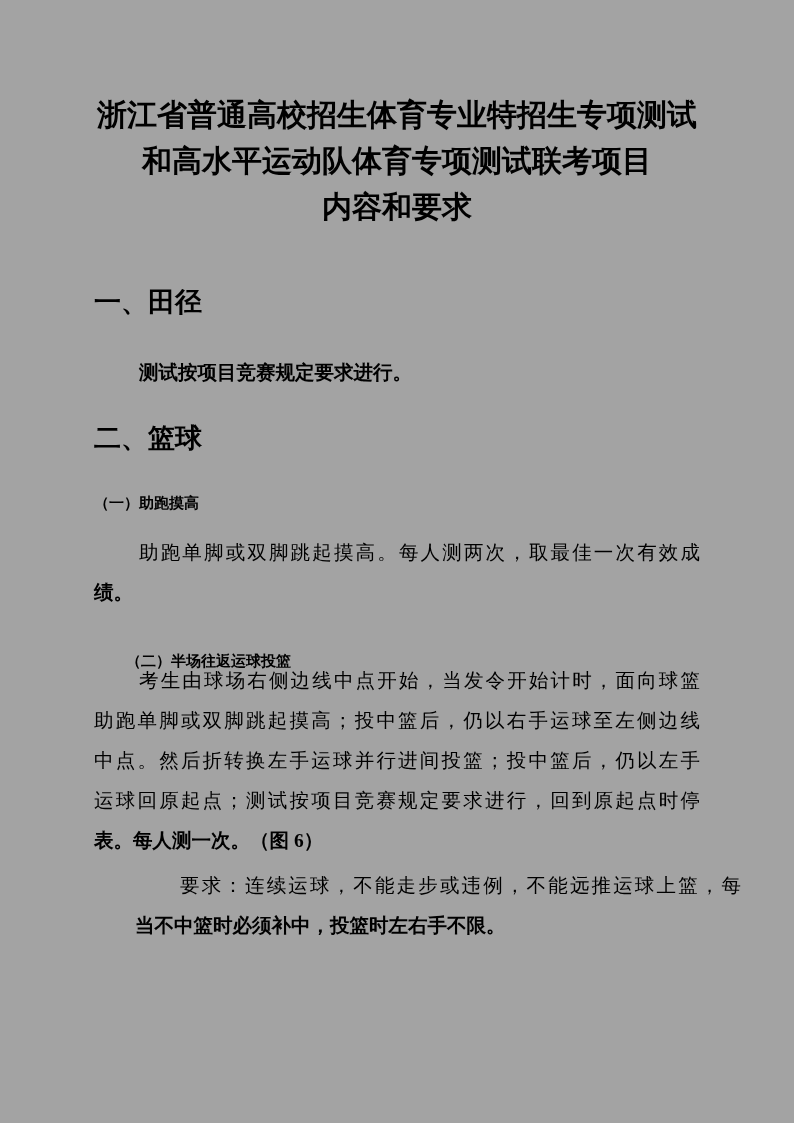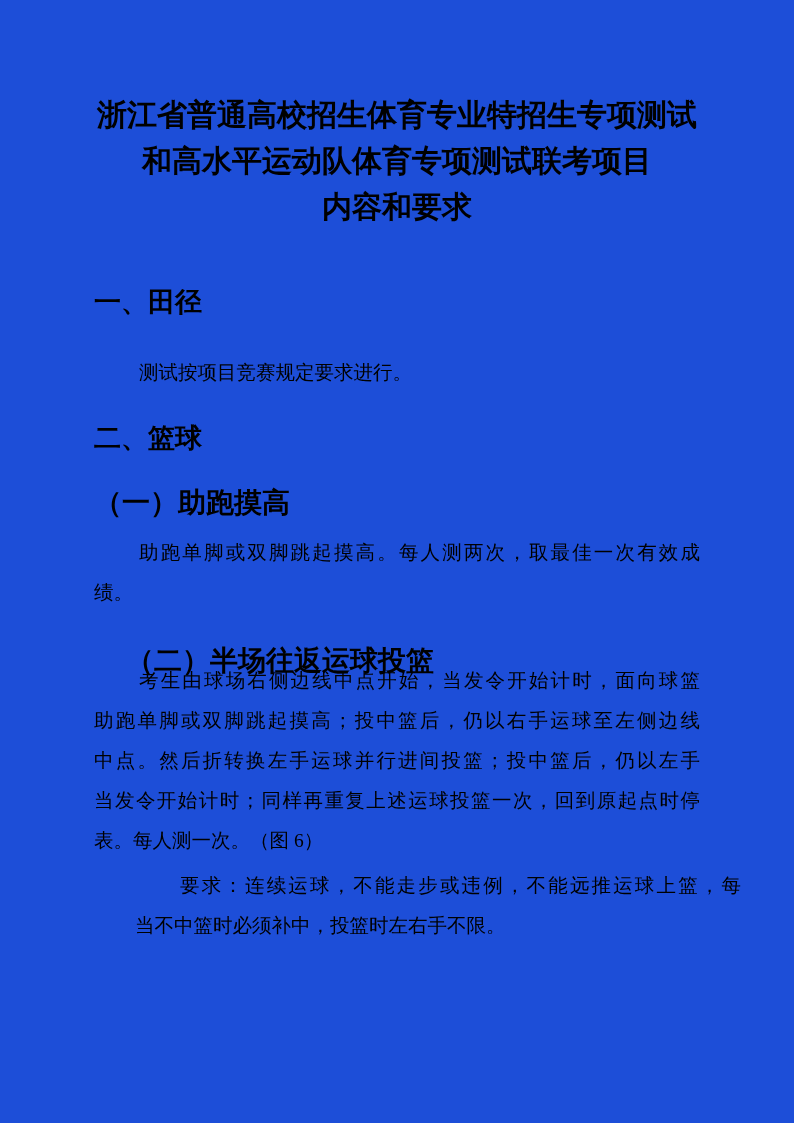--- a/index.html
+++ b/index.html
@@ -4,21 +4,21 @@
 <style>
   * { margin: 0; padding: 0; box-sizing: border-box; }
   html, body { background: #e8e8e8; }
   body { font-family: "Liberation Serif", serif; }
 
   .page {
     position: relative;
     width: 794px;
     height: 1123px;
     margin: 0 auto;
-    background: #1d4ed8;
+    background: #a3a3a3;
     color: #000000;
     overflow: hidden;
   }
 
   .abs {
     position: absolute;
     left: 94px;
     width: 606px;
   }
 
@@ -40,21 +40,21 @@
     font-size: 27px;
     line-height: 36px;
   }
   .h1-tianjing { top: 284px; }
   .h1-lanqiu   { top: 420px; }
 
   
   .h2 {
     font-family: "Liberation Serif", serif;
     font-weight: bold;
-    font-size: 28px;
+    font-size: 15px;
     line-height: 30px;
   }
   .h2-sub1 { top: 488px; }
   .h2-sub2 { top: 646px; margin-left: 32px; }
 
   
   .para {
     font-family: "Liberation Serif", serif;
     font-size: 19.5px;
     line-height: 40px;
@@ -67,20 +67,21 @@
   
   .line {
     display: block;
     text-align: justify;
     text-align-last: justify;
   }
   
   .line.short {
     text-align: left;
     text-align-last: left;
+    font-weight: bold;
   }
   
   .line.indent { padding-left: 45px; }
 </style>
 </head>
 <body>
 
 <div class="page">
 
   <div class="abs doc-title">
@@ -103,21 +104,21 @@
     <span class="line indent">助跑单脚或双脚跳起摸高。每人测两次，取最佳一次有效成</span>
     <span class="line short">绩。</span>
   </div>
 
   <div class="abs h2 h2-sub2">（二）半场往返运球投篮</div>
 
   <div class="abs para para-yunqiu">
     <span class="line indent">考生由球场右侧边线中点开始，当发令开始计时，面向球篮</span>
     <span class="line">助跑单脚或双脚跳起摸高；投中篮后，仍以右手运球至左侧边线</span>
     <span class="line">中点。然后折转换左手运球并行进间投篮；投中篮后，仍以左手</span>
-    <span class="line">当发令开始计时；同样再重复上述运球投篮一次，回到原起点时停</span>
+    <span class="line">运球回原起点；测试按项目竞赛规定要求进行，回到原起点时停</span>
     <span class="line short">表。每人测一次。（图 6）</span>
   </div>
 
   <div class="abs para para-yaoqiu">
     <span class="line indent">要求：连续运球，不能走步或违例，不能远推运球上篮，每</span>
     <span class="line short">当不中篮时必须补中，投篮时左右手不限。</span>
   </div>
 
 </div>
 

